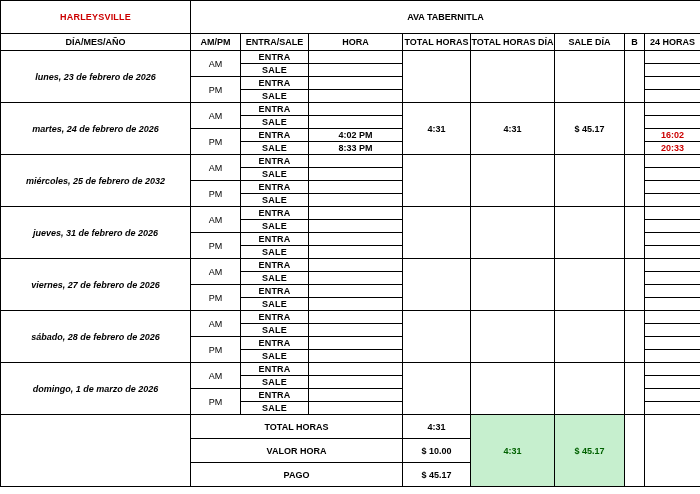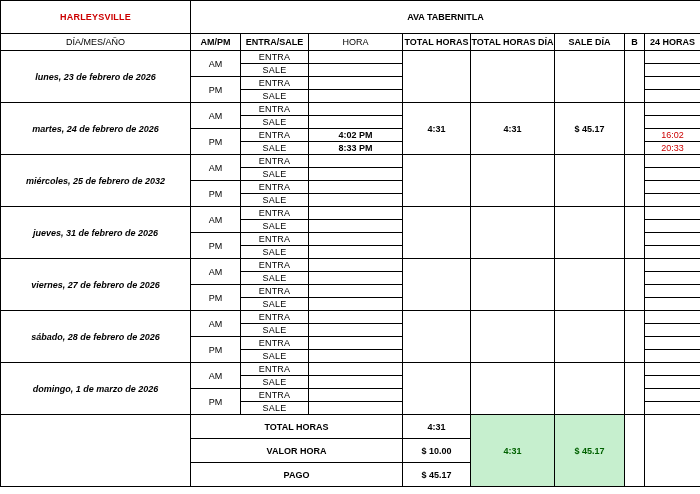--- a/index.html
+++ b/index.html
@@ -41,56 +41,56 @@
     color: #cc0000;
     font-weight: bold;
     font-size: 15px;
     letter-spacing: 0.2px;
   }
   .maintitle {
     font-weight: bold;
     font-size: 15px;
   }
   .hdr {
-    font-weight: normal;
+    font-weight: bold;
     font-size: 9.5px;
   }
   .hdr-small {
     font-weight: bold;
     font-size: 8.5px;
   }
   .daycell {
     font-weight: bold;
     font-style: italic;
     font-size: 9.5px;
   }
   .ampm {
     font-weight: normal;
     font-size: 9px;
   }
   .es {
     font-size: 7.5px;
-    font-weight: normal;
+    font-weight: bold;
     letter-spacing: 0.2px;
   }
   .hora-val {
     font-weight: bold;
     font-size: 11px;
   }
   .total-val {
     font-weight: bold;
     font-size: 11px;
   }
   .money-val {
     font-weight: bold;
     font-size: 11px;
   }
   .red24 {
     color: #cc0000;
-    font-weight: normal;
+    font-weight: bold;
     font-size: 9px;
   }
   .green-cell {
     background: #c6efce;
   }
   .green-text {
     color: #006100;
     font-weight: bold;
     font-size: 11px;
   }

